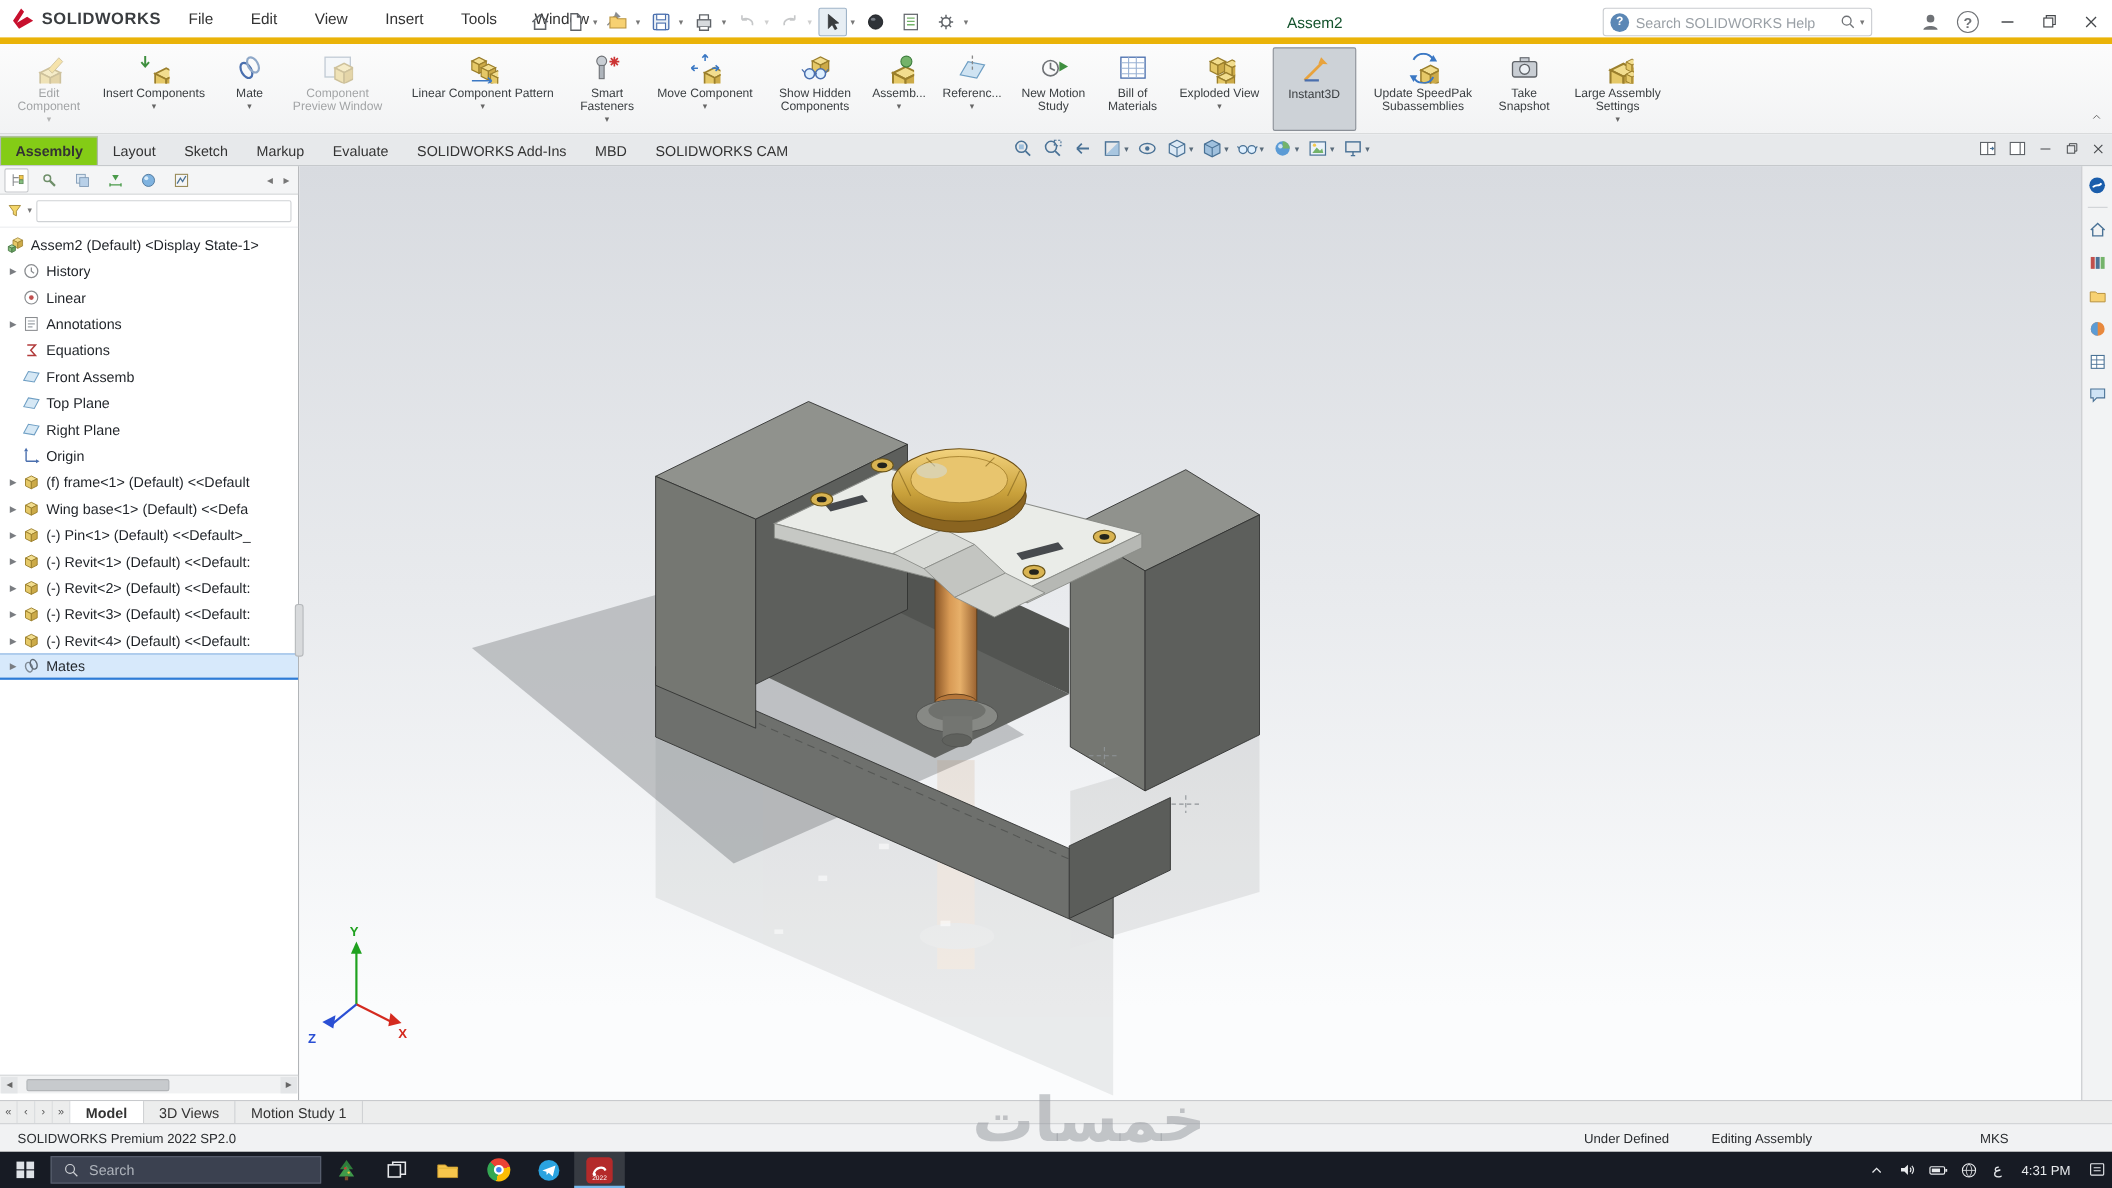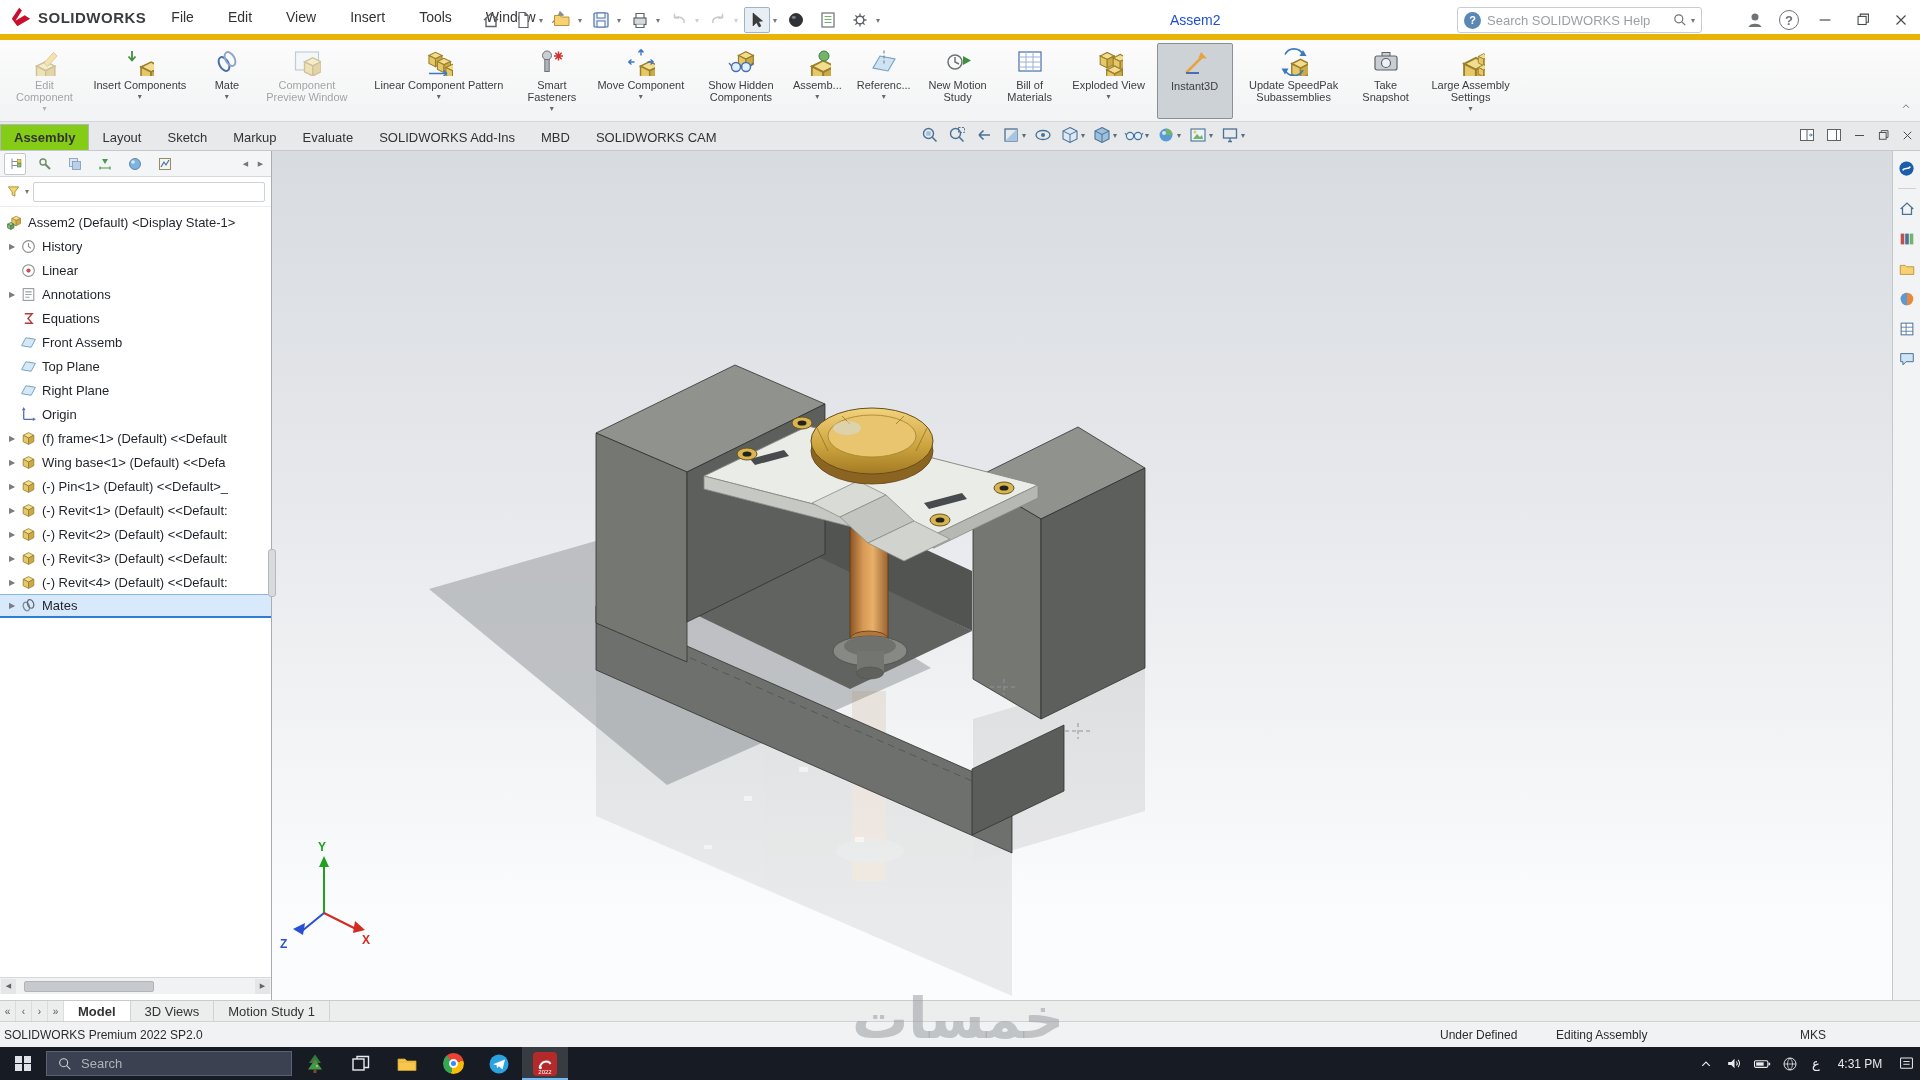--- a/index.html
+++ b/index.html
@@ -13,21 +13,21 @@
 .logomark{width:22px;height:22px}
 .logotext{font-weight:bold;font-size:15px;color:#3a3d40;letter-spacing:.5px}
 .menus{display:flex;gap:16px;margin-left:6px}
 .menus>span{padding:4px 9px;cursor:default}
 .pin{margin-left:4px}
 .qbar{position:absolute;left:478px;top:0;height:40px;display:flex;align-items:center;gap:6px}
 .qi{width:26px;height:26px;display:flex;align-items:center;justify-content:center;border-radius:2px}
 .qi.pressed{border:1px solid #9fb4c8;background:#e7eef4}
 .dim{opacity:.35}
 .qcaret{font-size:8px;color:#777;margin-left:-3px}
-.doctitle{position:absolute;left:1170px;top:0;height:40px;display:flex;align-items:center;font-size:14px;color:#1d4ed8}
+.doctitle{position:absolute;left:1170px;top:0;height:40px;display:flex;align-items:center;font-size:14px;color:#14532d}
 .helpbox{position:absolute;left:1457px;top:7px;width:245px;height:26px;border:1px solid #c9ccd0;border-radius:3px;display:flex;align-items:center;padding:0 6px;gap:6px;background:#fff}
 .helpbox input{flex:1;border:none;outline:none;font-size:13px;color:#555;min-width:0;background:transparent}
 .helpbox input::placeholder{color:#9aa0a6}
 .qmark{width:17px;height:17px;border-radius:50%;background:#5b87b5;color:#fff;font-size:11px;font-weight:bold;display:flex;align-items:center;justify-content:center;flex:none}
 .helpcirc{width:20px;height:20px;border-radius:50%;border:1.5px solid #6f7276;color:#6f7276;font-size:13px;font-weight:bold;display:flex;align-items:center;justify-content:center}
 .wbtns{position:absolute;right:0;top:0;height:40px;display:flex}
 .wbtn{width:38px;height:40px;display:flex;align-items:center;justify-content:center}
 
 #ribbon{height:82px;flex:none;background:linear-gradient(#fcfcfc,#f2f3f4);border-bottom:1px solid #d5d7d9;display:flex;align-items:stretch;padding:3px 0 2px 10px;gap:3px;position:relative}
 .rbtn{display:flex;flex-direction:column;align-items:center;justify-content:flex-start;padding:4px 6px 2px;border-radius:2px;font-size:11px;color:#3c4043;text-align:center}
@@ -74,24 +74,24 @@
 
 #taskpane{width:28px;flex:none;background:#f2f3f4;border-left:1px solid #c5c8ca;display:flex;flex-direction:column;align-items:center;padding-top:7px;gap:10px}
 .tpico{width:20px;height:20px;display:flex;align-items:center;justify-content:center}
 .tpdiv{width:18px;height:1px;background:#cfd2d5}
 
 #viewtabs{height:21px;flex:none;background:#eceded;border-top:1px solid #c8cacd;display:flex;align-items:stretch;font-size:13px;color:#333}
 .vnav{width:16px;display:flex;align-items:center;justify-content:center;color:#555;font-size:10px;border-right:1px solid #dadcde}
 .vtab{padding:0 14px;display:flex;align-items:center;border-right:1px solid #d0d2d4}
 .vtab.active{background:#fff;font-weight:bold}
 
-#statusbar{height:26px;flex:none;background:#f1f2f3;border-top:1px solid #d0d2d4;position:relative;font-size:12px;color:#2a2d30;display:flex;align-items:center;padding-left:4px}
+#statusbar{height:26px;flex:none;background:#f1f2f3;border-top:1px solid #d0d2d4;position:relative;font-size:12px;color:#2a2d30;display:flex;align-items:center;padding-left:16px}
 .sbitem{position:absolute;top:0;height:26px;display:flex;align-items:center}
 
-#watermark{position:absolute;left:808px;top:986px;width:300px;text-align:center;font-size:56px;font-weight:bold;color:rgba(145,150,156,.5);font-family:"DejaVu Sans",sans-serif;pointer-events:none;z-index:40;direction:rtl}
+#watermark{position:absolute;left:840px;top:986px;width:300px;text-align:center;font-size:56px;font-weight:bold;color:rgba(145,150,156,.5);font-family:"DejaVu Sans",sans-serif;pointer-events:none;z-index:40;direction:rtl}
 
 #taskbar{height:33px;flex:none;background:#171b24;display:flex;align-items:stretch;color:#e8eaed;position:relative;z-index:50}
 .tstart{width:46px;display:flex;align-items:center;justify-content:center}
 .winlogo{display:grid;grid-template-columns:7px 7px;grid-template-rows:7px 7px;gap:1.5px}
 .winlogo div{background:#dfe3e8}
 .tsearch{width:246px;margin:4px 0;background:#3b4150;border:1px solid #5a6170;display:flex;align-items:center;gap:8px;padding:0 10px;color:#c9ccd2;font-size:13px}
 .tsearch input{background:transparent;border:none;outline:none;color:#c9ccd2;font-size:13px;width:160px}
 .tsearch input::placeholder{color:#aeb3bb}
 .tapp{width:46px;display:flex;align-items:center;justify-content:center;position:relative}
 .tapp.tactive{background:rgba(255,255,255,.14);box-shadow:inset 0 -2px 0 #76b9ed}

